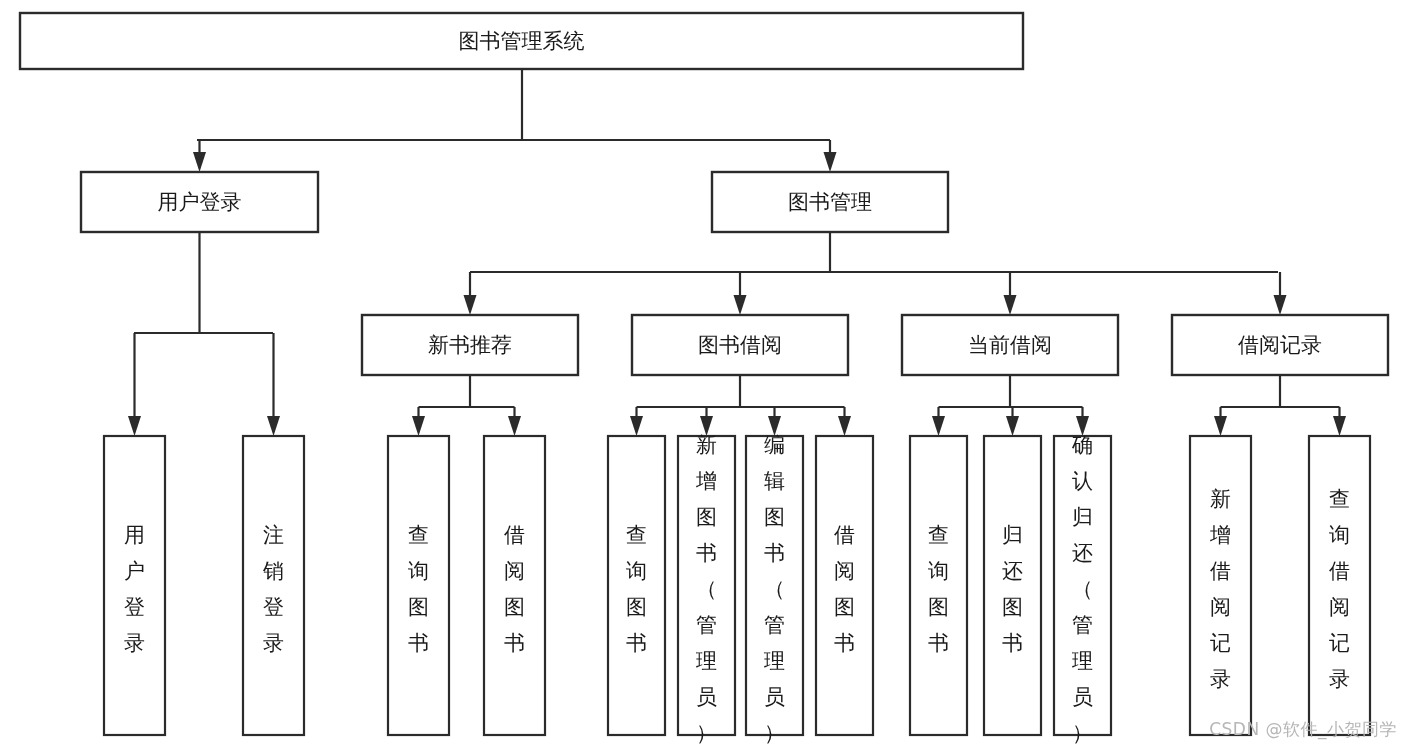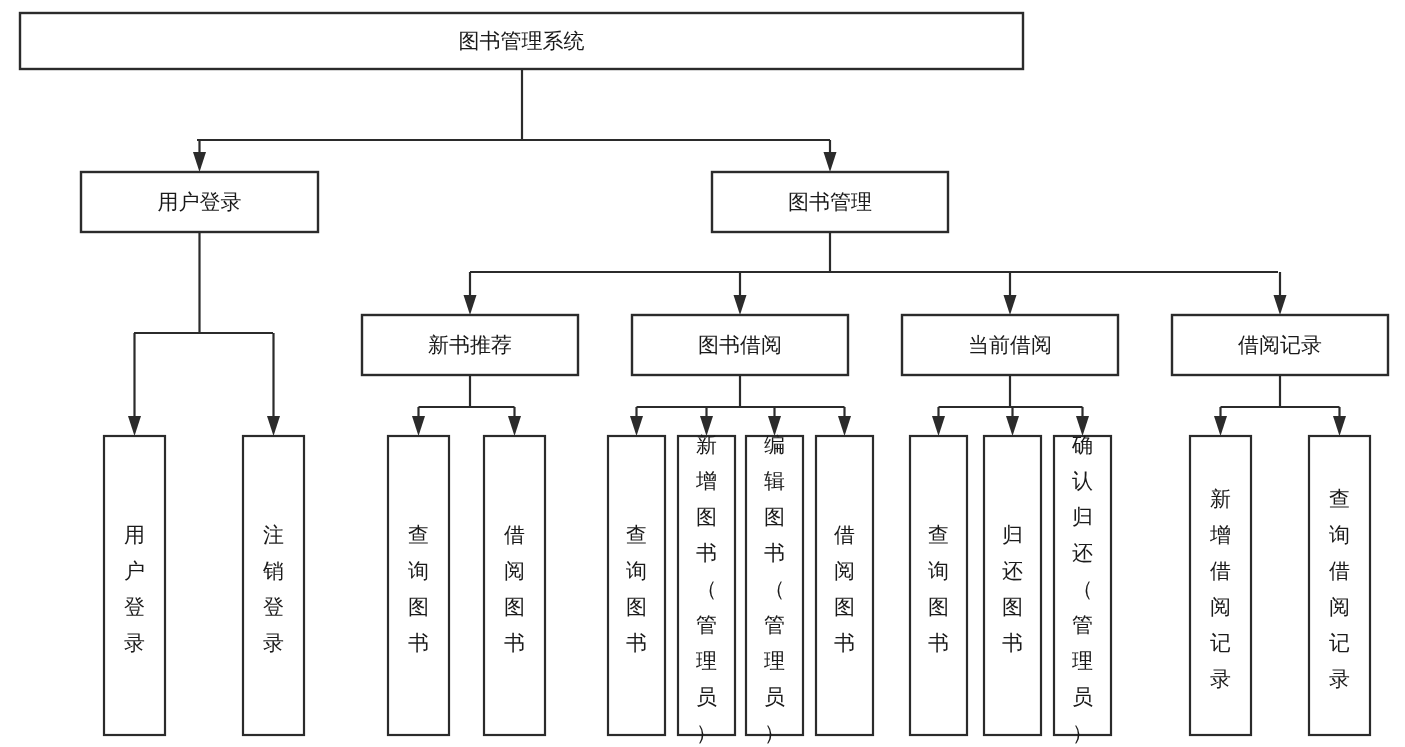--- a/index.html
+++ b/index.html
@@ -211,13 +211,14 @@
           <rect x="1190" y="436" width="61" height="299" class="node-rect thin"></rect>
           <text x="1220.5" y="505.58" class="node-label-v"><tspan x="1220.5" dy="0">新</tspan><tspan x="1220.5" dy="36">增</tspan><tspan x="1220.5" dy="36">借</tspan><tspan x="1220.5" dy="36">阅</tspan><tspan x="1220.5" dy="36">记</tspan><tspan x="1220.5" dy="36">录</tspan></text>
         </g>
         <g>
           <rect x="1309" y="436" width="61" height="299" class="node-rect thin"></rect>
           <text x="1339.5" y="505.58" class="node-label-v"><tspan x="1339.5" dy="0">查</tspan><tspan x="1339.5" dy="36">询</tspan><tspan x="1339.5" dy="36">借</tspan><tspan x="1339.5" dy="36">阅</tspan><tspan x="1339.5" dy="36">记</tspan><tspan x="1339.5" dy="36">录</tspan></text>
         </g>
       </g>
   </svg>
 
+  <div class="watermark">CSDN @软件_小贺同学</div>
 </div>
 
 </body></html>

